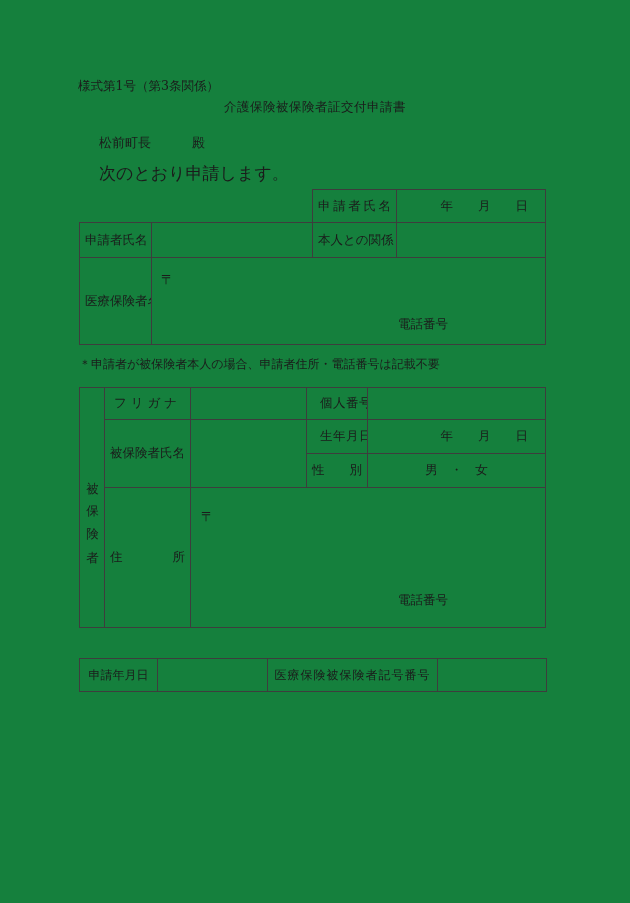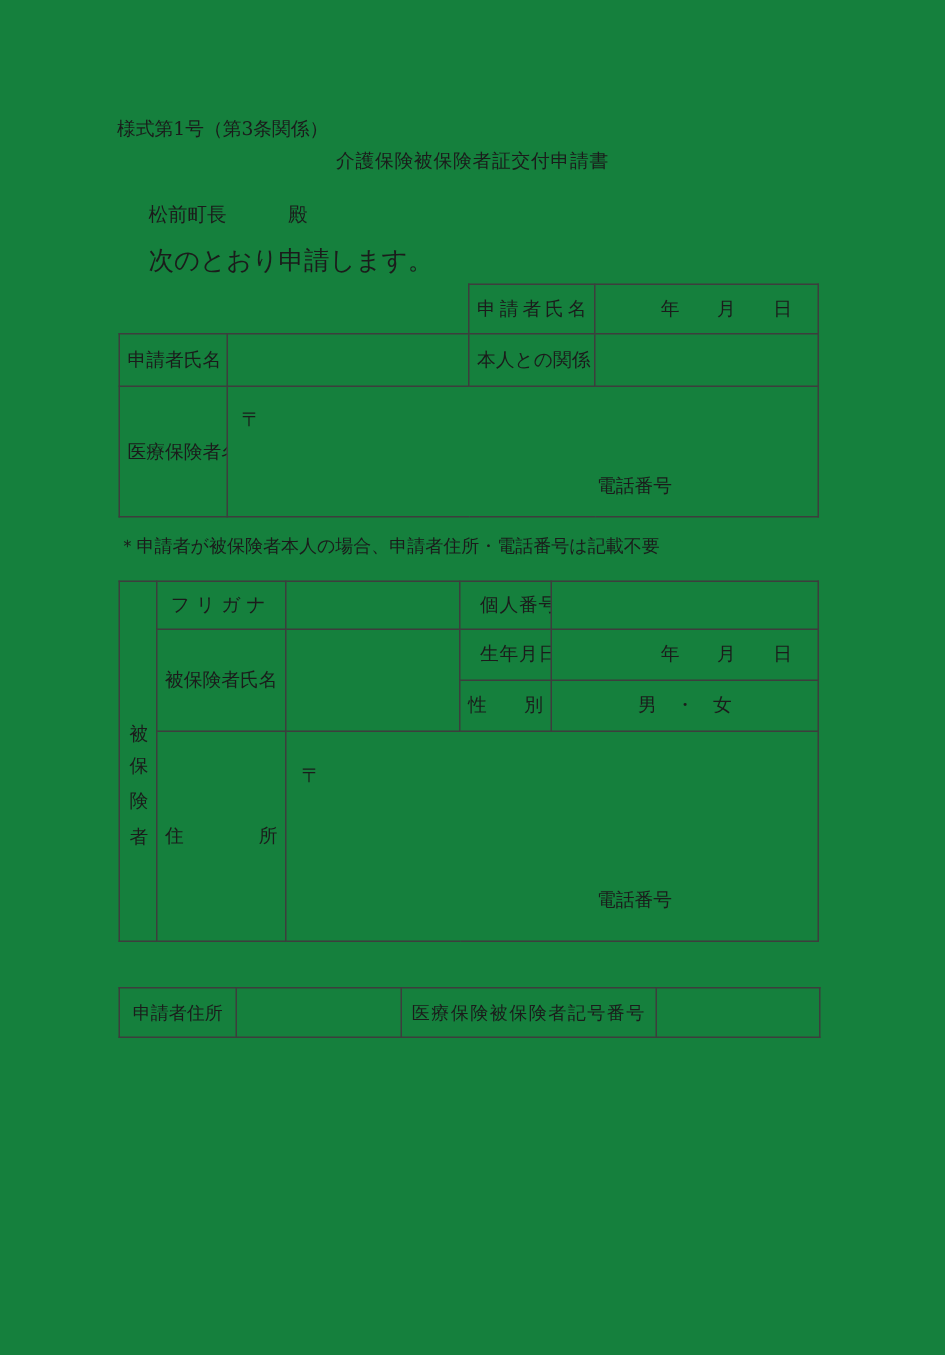--- a/index.html
+++ b/index.html
@@ -149,21 +149,21 @@
 
   <table class="t3">
     <colgroup>
       <col style="width:78px">
         <col style="width:110px">
         <col style="width:170px">
         <col style="width:109px">
     </colgroup>
     <tbody>
         <tr style="height:33px">
-      <td class="label small2">申請者住所</td>
+      <td class="label small2">申請年月日</td>
       <td></td>
       <td class="label med">医療保険被保険者記号番号</td>
       <td></td>
     </tr>
   </tbody>
     </table>
 
 
 </div>
 

